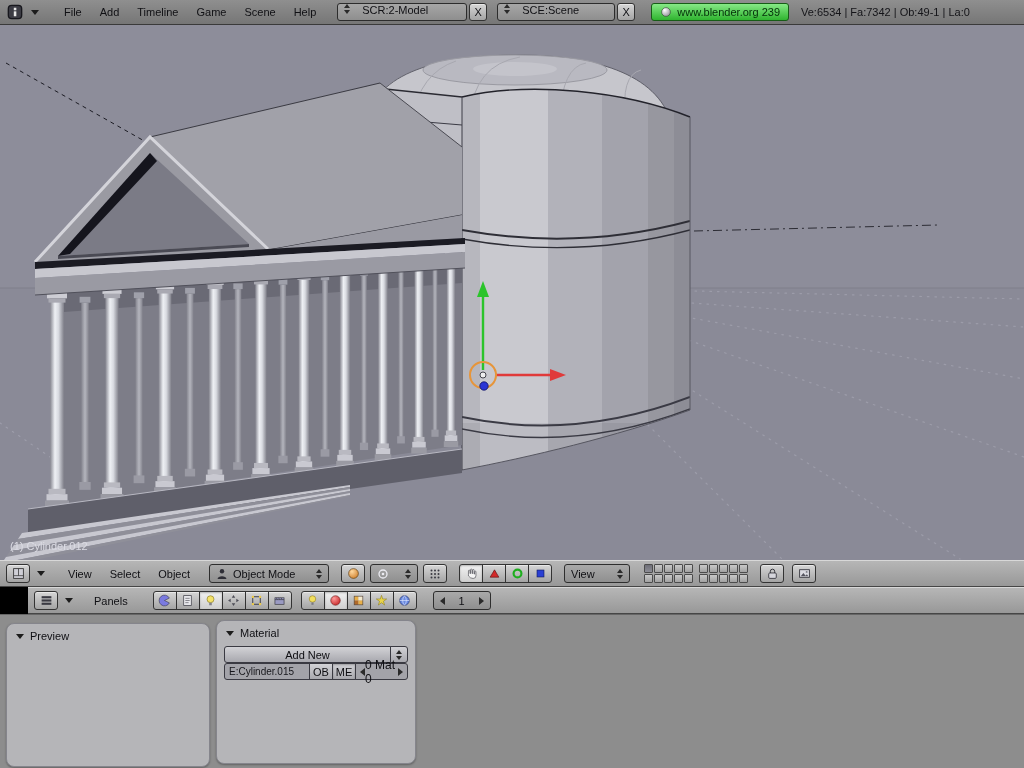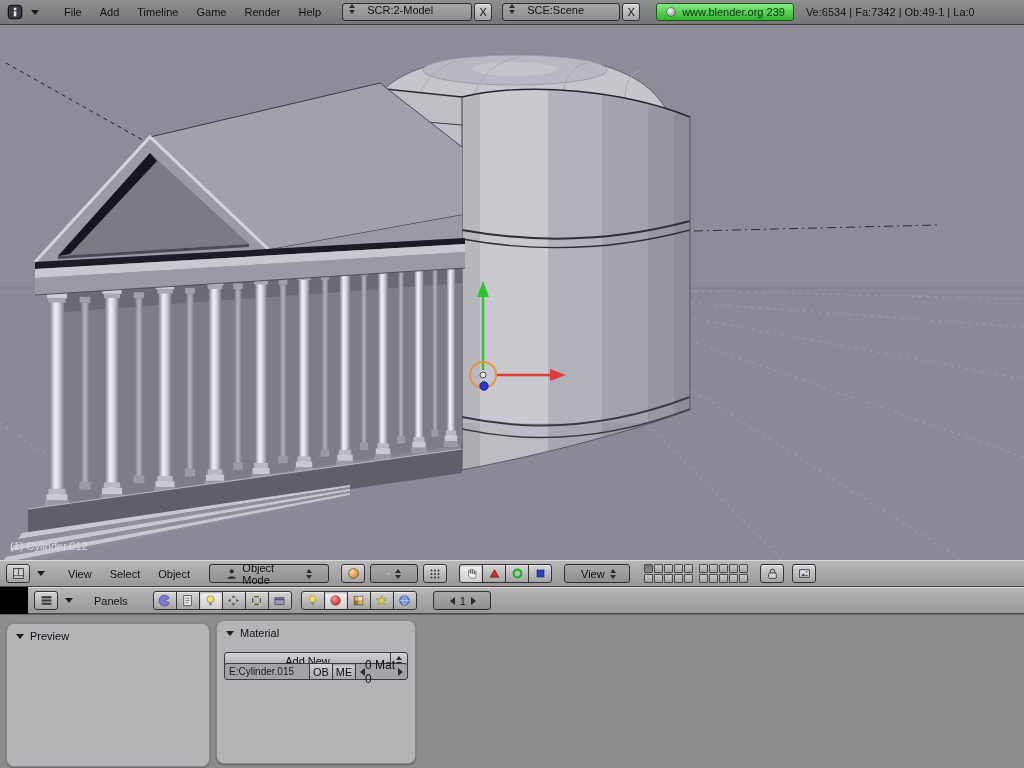--- a/index.html
+++ b/index.html
@@ -8,21 +8,21 @@
 
   
   .hdr { position:absolute; left:0; width:1024px; display:flex; align-items:center;
          background:linear-gradient(#b6b6b6,#989898); border-top:1px solid #d8d8d8;
          border-bottom:1px solid #464646; font-size:11px; }
   .btn { display:inline-flex; align-items:center; justify-content:center; height:19px;
          background:linear-gradient(#d6d6d6,#a4a4a4); border:1px solid #333;
          border-radius:3px; box-shadow:inset 0 1px 0 rgba(255,255,255,.45); font-size:11px; color:#101014; }
   .btn.sq { width:24px; }
   .pressed { background:linear-gradient(#f2f2f2,#cfcfcf); box-shadow:inset 0 1px 2px rgba(0,0,0,.25); }
-  .dd { display:inline-flex; align-items:center; gap:5px; height:19px; padding:0 16px;
+  .dd { display:inline-flex; align-items:center; gap:5px; height:19px; padding:0 6px;
         background:linear-gradient(#a9a9a9,#8f8f8f); border:1px solid #2e2e2e; border-radius:3px; font-size:11px; }
   .menu { padding:3px 9px; cursor:default; }
   .grp { display:inline-flex; }
   .grp > * { border-radius:0; margin-left:-1px; }
   .grp > *:first-child { border-radius:3px 0 0 3px; margin-left:0; }
   .grp > *:last-child { border-radius:0 3px 3px 0; }
 
   
   .tri-d { width:0; height:0; border-left:4px solid transparent; border-right:4px solid transparent; border-top:5px solid #1c1c1c; }
   .tri-l { width:0; height:0; border-top:4px solid transparent; border-bottom:4px solid transparent; border-right:5px solid #2a2a2a; }
@@ -81,21 +81,21 @@
         <rect x="1" y="1" width="10" height="10" rx="2.5" fill="#3c3c44" stroke="#17171d"></rect>
         <rect x="5.1" y="2.8" width="1.9" height="1.9" fill="#e8e8e8"></rect>
         <rect x="5.1" y="5.5" width="1.9" height="3.7" fill="#e8e8e8"></rect>
       </svg>
   </span>
   <span class="tri-d" style="margin-left:8px"></span>
   <span class="menu" style="margin-left:16px">File</span>
   <span class="menu">Add</span>
   <span class="menu">Timeline</span>
   <span class="menu">Game</span>
-  <span class="menu">Render</span>
+  <span class="menu">Scene</span>
   <span class="menu">Help</span>
 
   <span class="field" style="margin-left:12px;width:130px">
     <span class="ud">
         <i class="u"></i>
         <i class="d"></i>
       </span>
     <span>SCR:2-Model</span>
   </span>
   <span class="btn xbtn">X</span>
@@ -541,21 +541,21 @@
       <span>Preview</span>
     </div>
   </div>
 
   <div id="panel-material" class="panel">
     <div class="ptitle">
       <span class="tri-d"></span>
       <span>Material</span>
     </div>
 
-    <div class="mrow r0" style="top:31px">
+    <div class="mrow r0" style="top:25px">
       <span class="bbtn" style="flex:1">Add New</span>
       <span class="bbtn" style="width:18px">
         <span class="ud">
             <i class="u"></i>
             <i class="d"></i>
           </span>
       </span>
     </div>
 
     <div class="mrow r0" style="top:42px">

